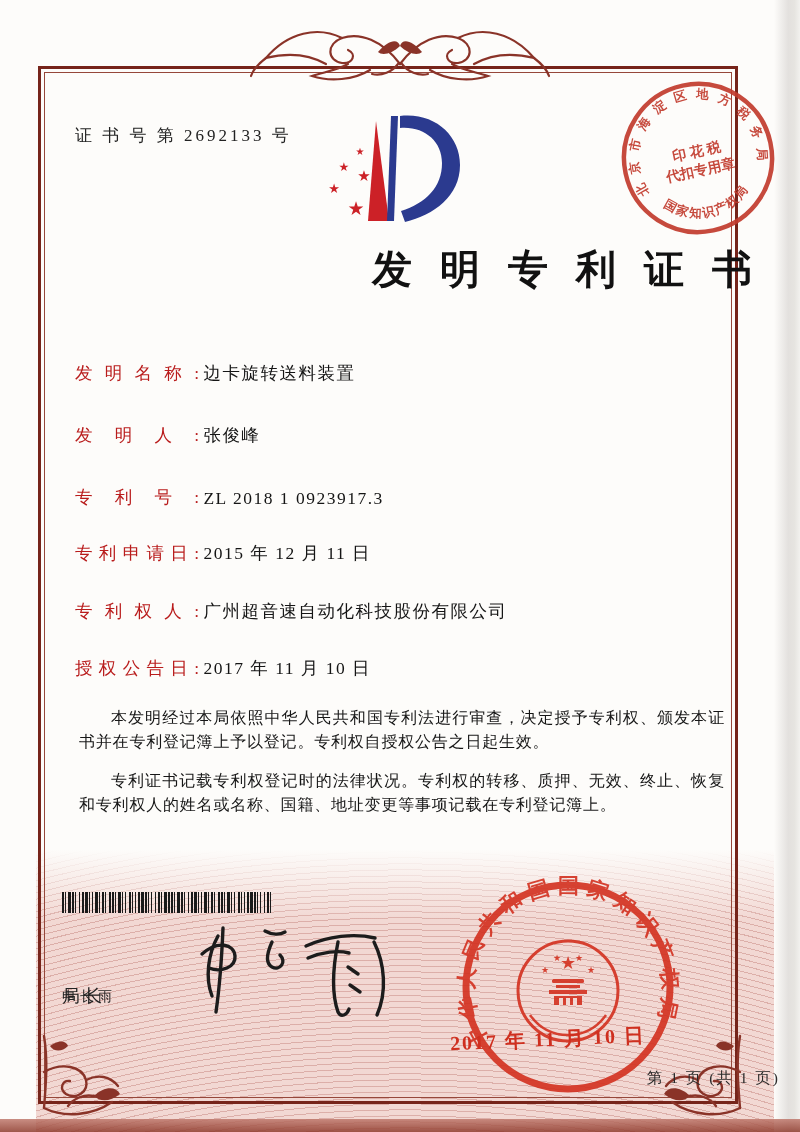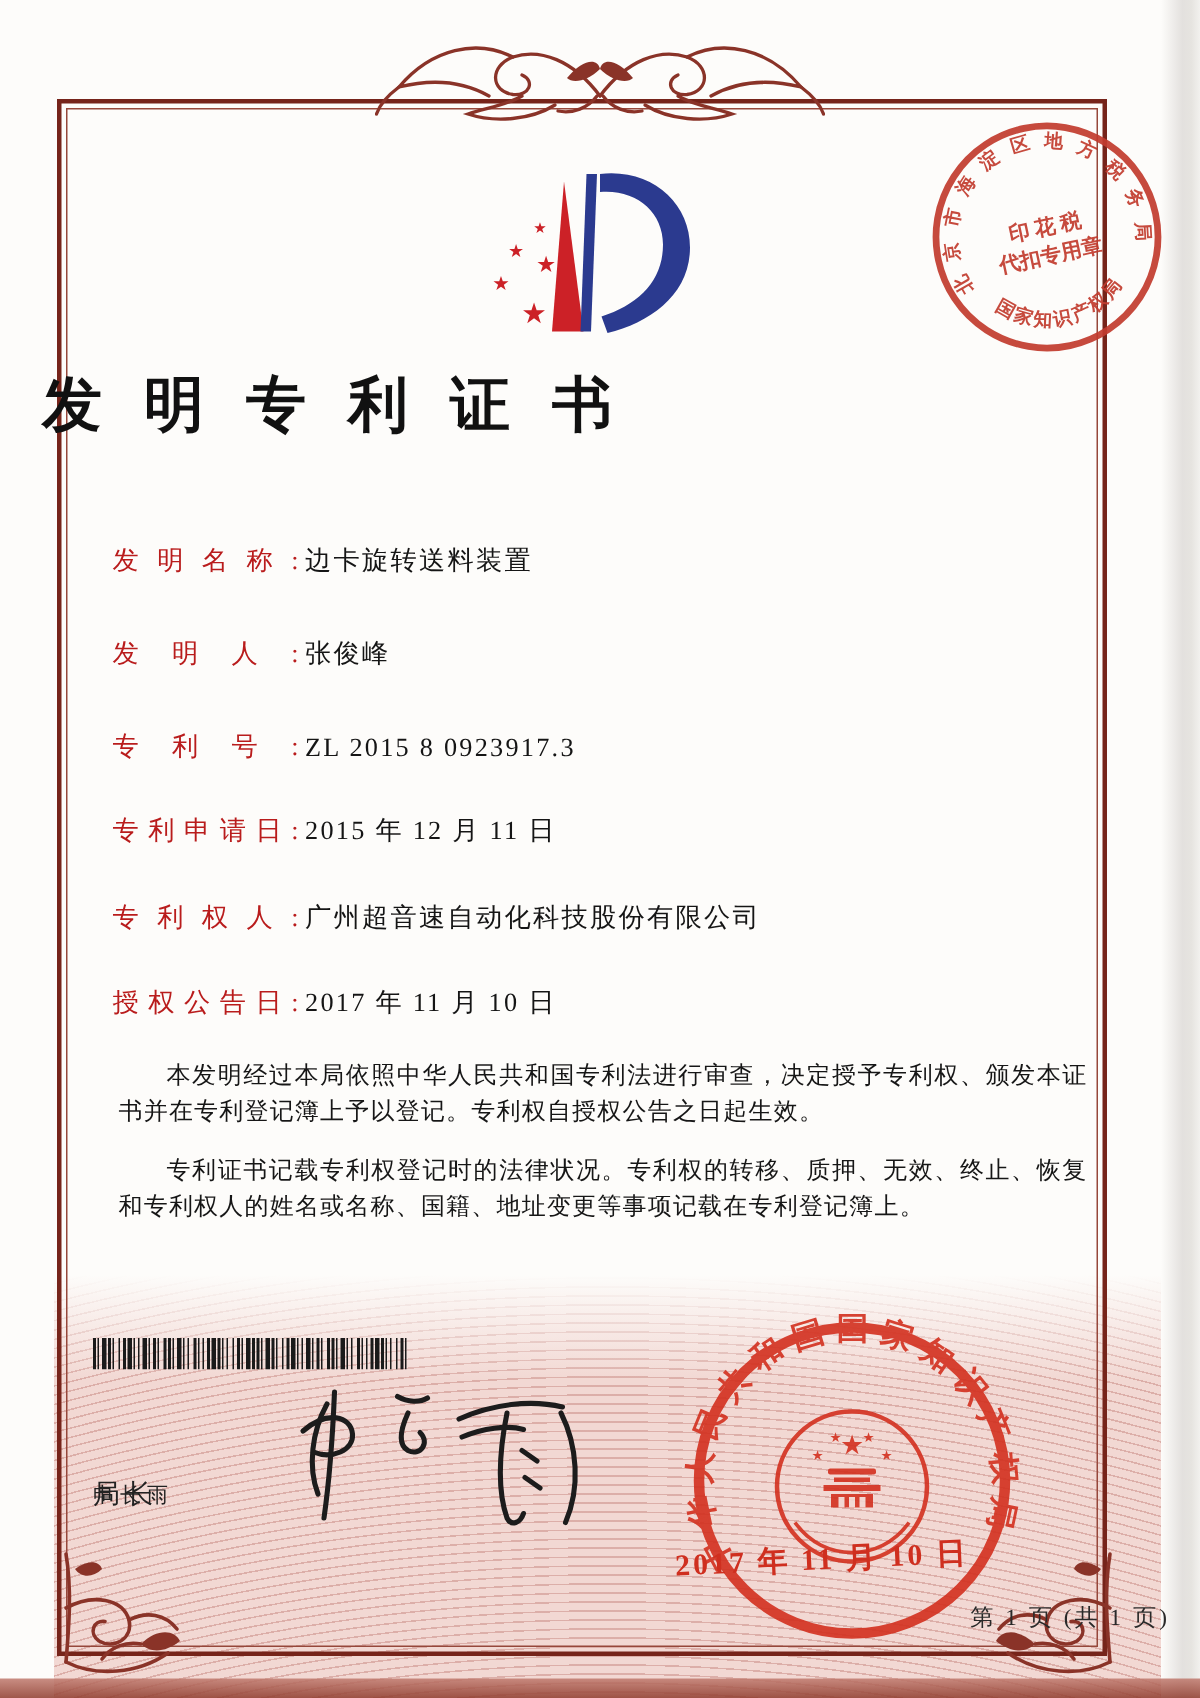--- a/index.html
+++ b/index.html
@@ -37,21 +37,21 @@
   .pink-band::before{
     content:""; position:absolute; left:0; top:0; width:100%; height:70px;
     background:linear-gradient(to bottom, rgba(253,252,250,1), rgba(253,252,250,0));
   }
   .cert-no{
     position:absolute; left:75px; top:124px;
     font-size:17px; letter-spacing:3px; color:#222;
   }
   .title{
     position:absolute; left:0; top:242px; width:780px;
-    text-align:left; font-size:40px; font-weight:bold;
+    text-align:right; font-size:40px; font-weight:bold;
     letter-spacing:28px; padding-left:28px; box-sizing:border-box; color:#111;
   }
   .fields{ position:absolute; left:75px; top:0; width:660px; }
   .field-row{ position:absolute; left:0; white-space:nowrap; font-size:17.5px; }
   .field-label{
     display:inline-block; width:124px; text-align:justify; text-align-last:justify;
     letter-spacing:0; vertical-align:bottom; color:#b91c1c;
   }
   .field-value{ letter-spacing:1.5px; color:#151515; }
   .row0{top:361px}.row1{top:423px}.row2{top:485px}.row3{top:541px}.row4{top:599px}.row5{top:656px}
@@ -139,20 +139,21 @@
       <path d="M10,76 C30,86 58,84 78,70"></path>
       <path d="M52,48 C64,42 76,44 84,54"></path>
       <path d="M34,74 C40,66 50,62 60,64"></path>
     </g>
     <g fill="#8a3328">
       <path d="M60,64 C70,54 82,54 86,62 C76,70 66,70 60,64 Z"></path>
       <path d="M16,14 C24,8 32,8 34,14 C28,20 20,20 16,14 Z"></path>
     </g>
   </svg>
 
+  <div class="cert-no">证 书 号 第 2692133 号</div>
 
   <svg class="logo-svg" width="150" height="135" viewBox="0 0 150 135">
     <polygon points="54,18 46,118 67,118" fill="#cc2127"></polygon>
     <polygon points="69,13 76,13 72,118 65,118" fill="#2b3a8f"></polygon>
     <path d="M78,13 C112,9 138,32 138,62 C138,93 112,112 83,119 L79,108 C104,100 120,84 120,60 C120,38 102,23 78,25 Z" fill="#2b3a8f"></path>
     <g fill="#cc2127">
       <text x="38" y="52" font-size="10" text-anchor="middle">★</text>
       <text x="22" y="68" font-size="12" text-anchor="middle">★</text>
       <text x="42" y="78" font-size="15" text-anchor="middle">★</text>
       <text x="12" y="90" font-size="13" text-anchor="middle">★</text>
@@ -184,21 +185,21 @@
     <div class="field-row row0">
       <span class="field-label">发明名称:</span>
       <span class="field-value">边卡旋转送料装置</span>
     </div>
     <div class="field-row row1">
       <span class="field-label">发明人:</span>
       <span class="field-value">张俊峰</span>
     </div>
     <div class="field-row row2">
       <span class="field-label">专利号:</span>
-      <span class="field-value">ZL 2015 8 0923917.3</span>
+      <span class="field-value">ZL 2018 1 0923917.3</span>
     </div>
     <div class="field-row row3">
       <span class="field-label">专利申请日:</span>
       <span class="field-value">2015 年 12 月 11 日</span>
     </div>
     <div class="field-row row4">
       <span class="field-label">专利权人:</span>
       <span class="field-value">广州超音速自动化科技股份有限公司</span>
     </div>
     <div class="field-row row5">

